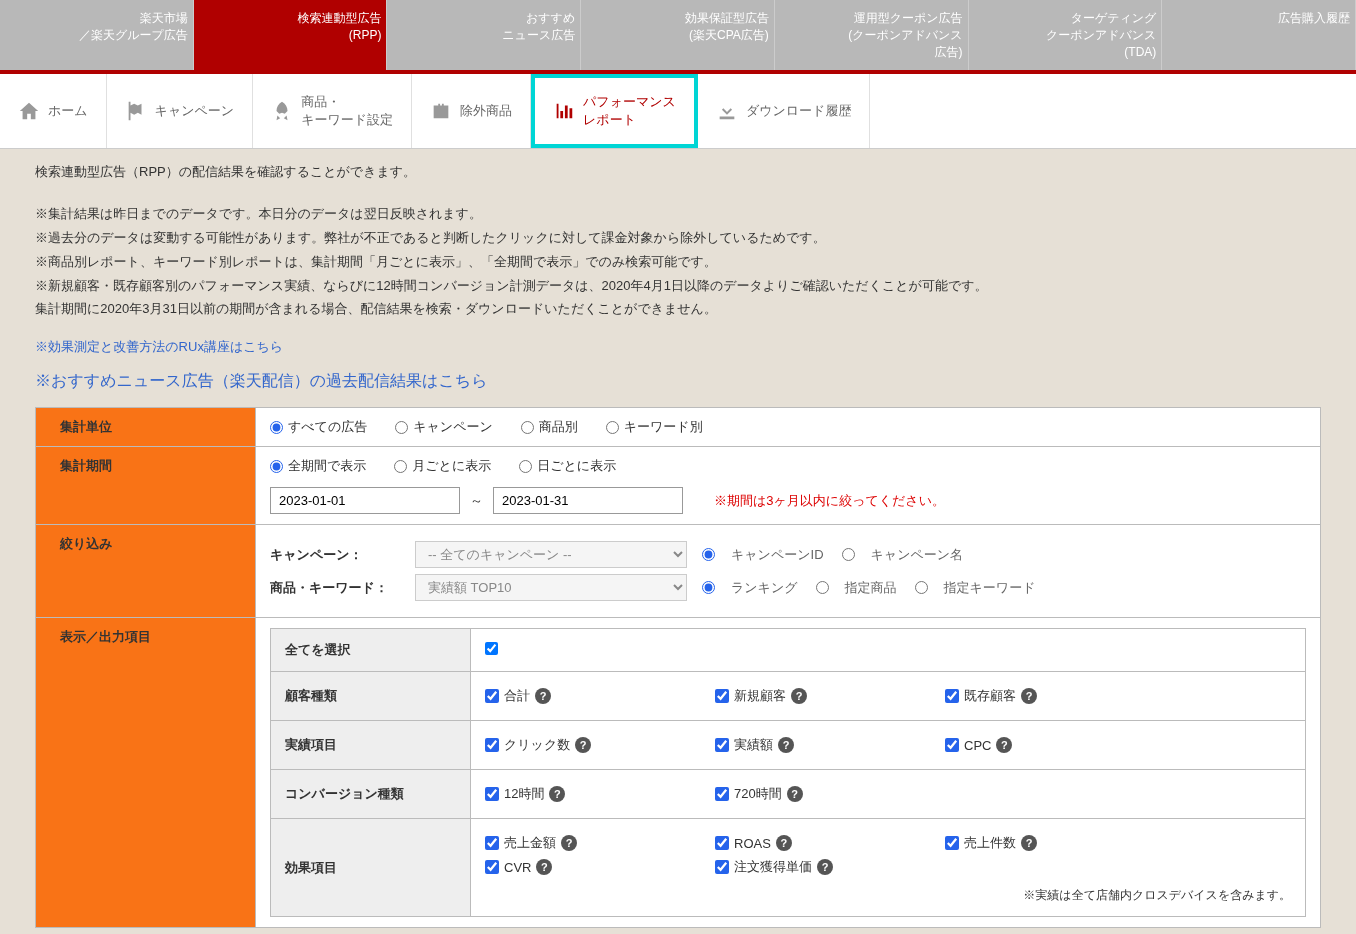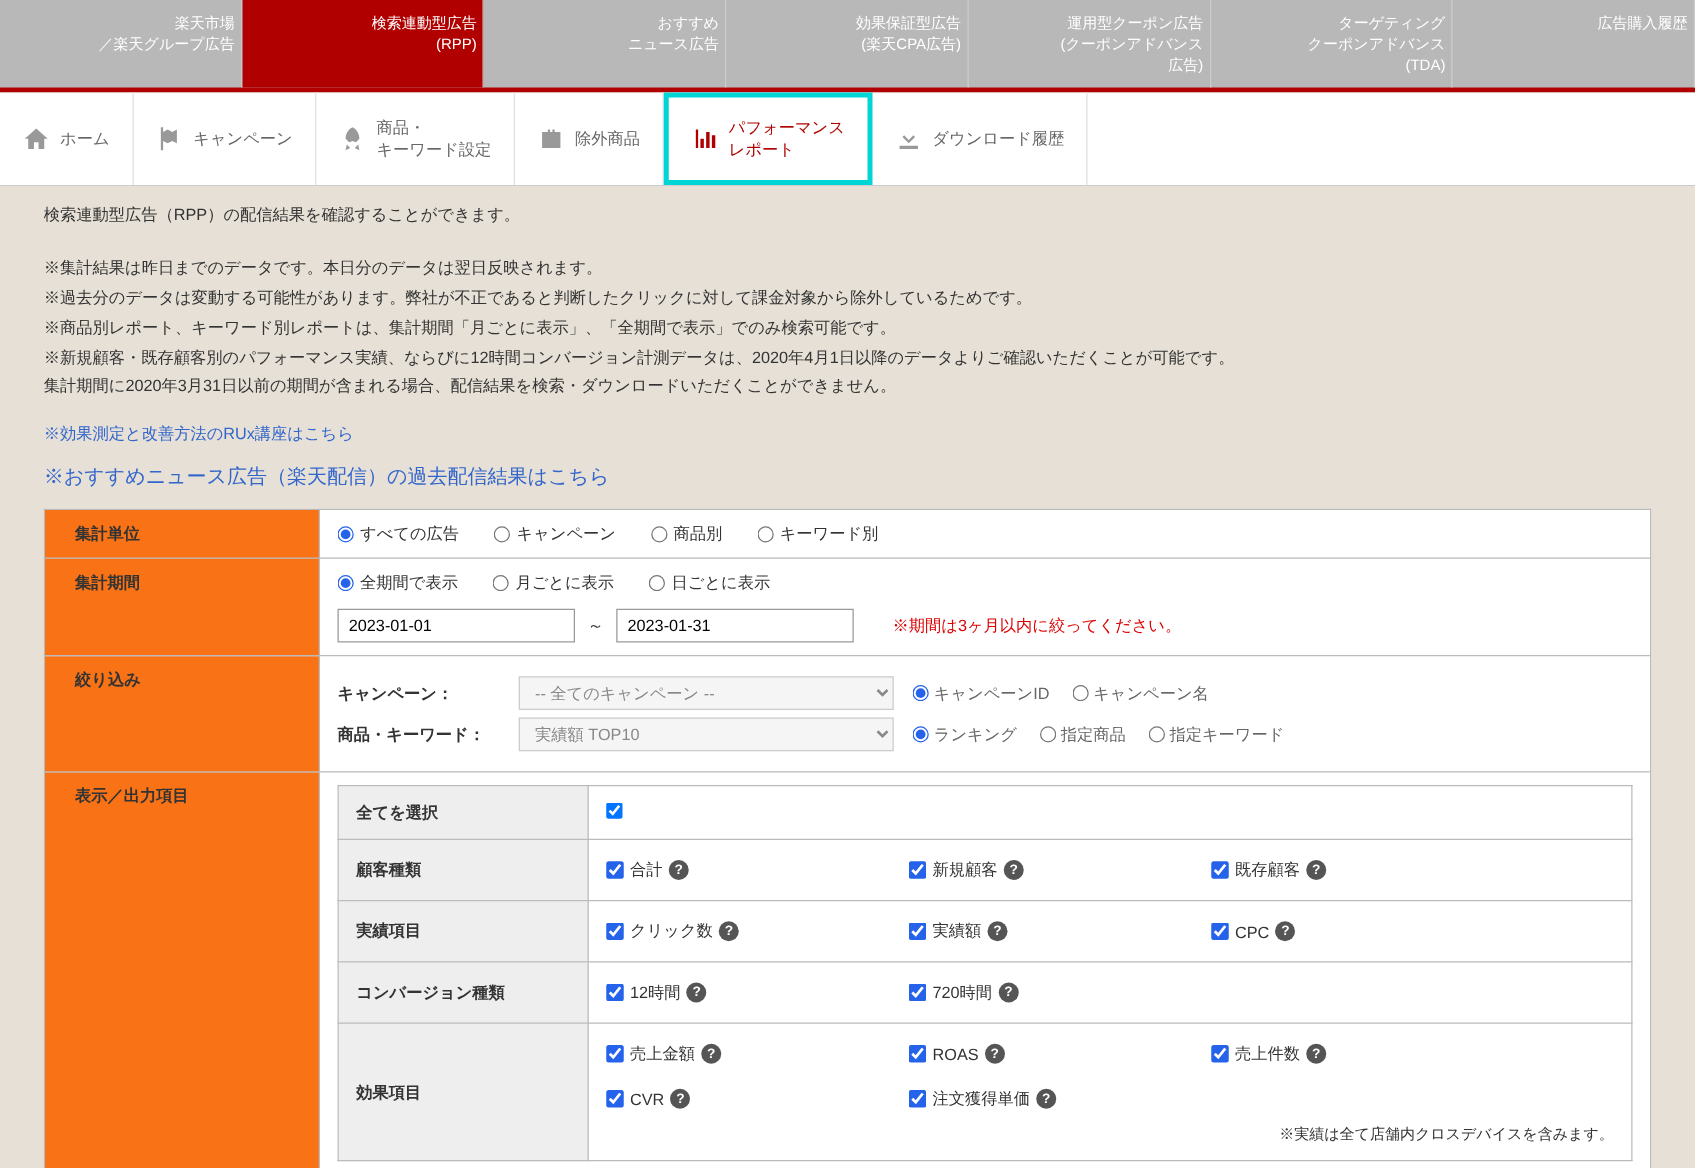--- a/index.html
+++ b/index.html
@@ -19,27 +19,27 @@
 .form-table{width:100%;border-collapse:collapse;background:#fff;margin-top:8px;border:1px solid #bbb}
 .form-table>tbody>tr>th{background:#f97316;border:1px solid #bbb;padding:10px 24px;text-align:left;font-weight:bold;width:220px;vertical-align:top;font-size:13px}
 .form-table>tbody>tr>td{border:1px solid #bbb;padding:10px 14px;vertical-align:top}
 .radio-row{display:flex;gap:28px;align-items:center;flex-wrap:wrap}
 .radio-row label{display:flex;align-items:center;gap:5px;cursor:pointer}
 .date-row{display:flex;align-items:center;gap:10px;margin-top:12px}
 .date-row input[type=text]{border:1px solid #999;padding:5px 8px;width:190px;font-size:13px}
 .warn{color:#d00;margin-left:21px}
 .filter-row{display:flex;align-items:center;gap:15px;margin:6px 0}
 .filter-row .flabel{font-weight:bold;width:130px}
-.filter-row select{border:1px solid #ccc;background:#f5f5f5;padding:4px 8px;width:300px;color:#888;font-size:13px}
+.filter-row select{border:1px solid #ccc;background:#f5f5f5;padding:4px 8px;width:272px;color:#888;font-size:13px}
 .filter-row .radios{display:flex;gap:18px;align-items:center}
-.filter-row .radios label{display:flex;align-items:center;gap:4px;color:#666}
+.filter-row .radios label{display:flex;align-items:center;gap:16px;color:#666}
 .out-table{width:100%;border-collapse:collapse}
 .out-table th{background:#eee;border:1px solid #bbb;padding:12px 14px;text-align:left;font-weight:bold;width:200px;font-size:13px}
 .out-table td{border:1px solid #bbb;padding:12px 14px}
-.chk-row{display:flex;flex-wrap:wrap;gap:12px}
+.chk-row{display:flex;flex-wrap:wrap;gap:0}
 .chk-item{display:flex;align-items:center;gap:5px;width:230px;margin:3px 0}
 .chk-item input[type=checkbox]{accent-color:#2563eb;width:14px;height:14px}
 .qicon{display:inline-flex;width:16px;height:16px;border-radius:50%;background:#555;color:#fff;align-items:center;justify-content:center;font-size:11px;font-weight:bold}
 .note{text-align:right;margin-top:8px;font-size:12px}
 input[type=radio]{accent-color:#2563eb}
 </style>
 </head>
 <body>
 
 <div class="top-tabs">

